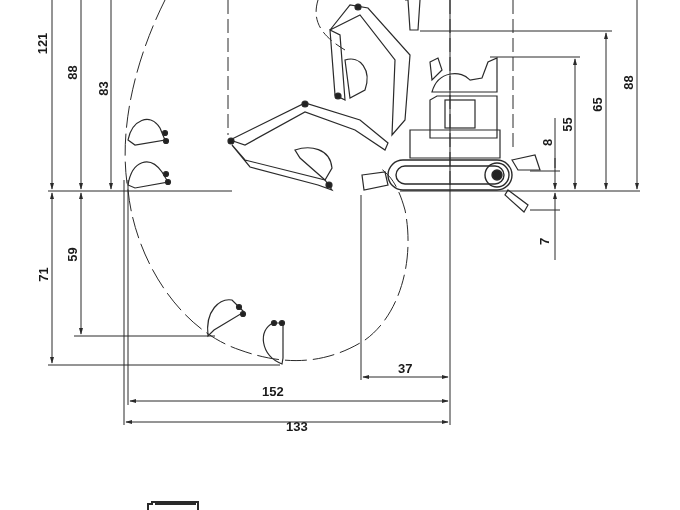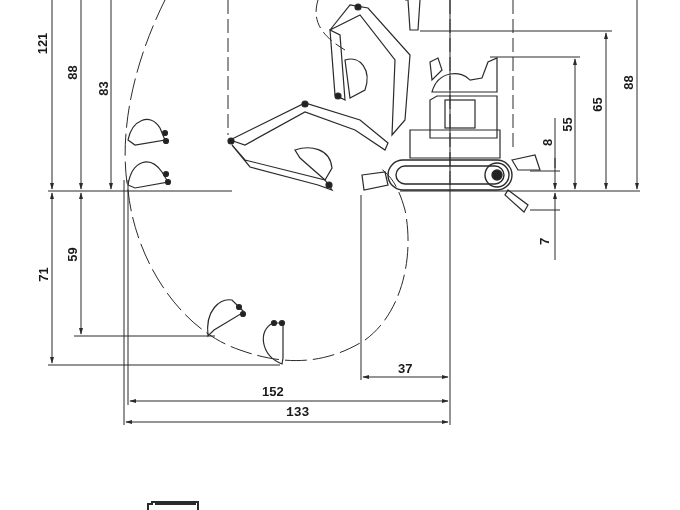--- a/index.html
+++ b/index.html
@@ -135,14 +135,14 @@
 <div class="lbl v" style="left:36px;top:268px;">71</div>
 
 <div class="lbl v" style="left:544px;top:136px;">8</div>
 <div class="lbl v" style="left:541px;top:235px;">7</div>
 <div class="lbl v" style="left:560px;top:118px;">55</div>
 <div class="lbl v" style="left:590px;top:98px;">65</div>
 <div class="lbl v" style="left:621px;top:76px;">88</div>
 
 <div class="lbl" style="left:398px;top:362px;">37</div>
 <div class="lbl" style="left:262px;top:385px;">152</div>
-<div class="lbl" style="left:286px;top:406px;font-family:Liberation Mono, monospace;">133</div>
+<div class="lbl" style="left:286px;top:420px;">133</div>
 </div>
 
 </body></html>

